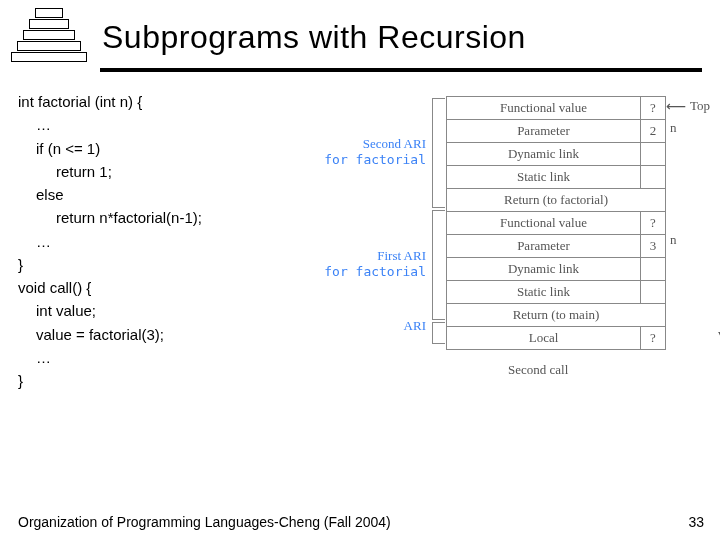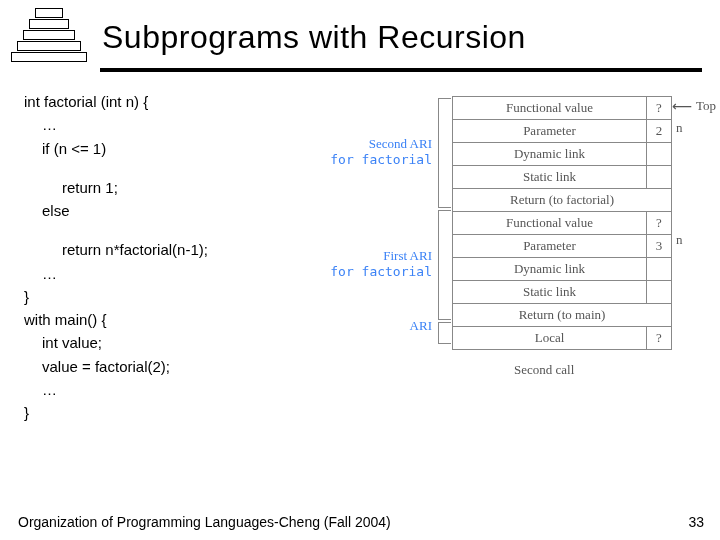--- a/index.html
+++ b/index.html
@@ -39,30 +39,30 @@
     margin-left: 14px;
     letter-spacing: 0.5px;
   }
   .rule {
     border: none;
     border-top: 4px solid #000;
     margin: 2px 18px 0 100px;
   }
   .content {
     display: flex;
-    padding: 18px 14px 0 24px;
+    padding: 18px 14px 0 18px;
   }
   .code {
     width: 290px;
     font-size: 15px;
     line-height: 1.55;
     font-family: Arial, Helvetica, sans-serif;
   }
   .code .i1 { padding-left: 18px; }
-  .code .i2 { padding-left: 38px; margin-top: 16px; }
+  .code .i2 { padding-left: 38px; }
   .diagram {
     flex: 1;
     position: relative;
     font-family: "Times New Roman", serif;
     color: #555;
   }
   .stack {
     position: absolute;
     left: 138px;
     top: 6px;
@@ -141,23 +141,23 @@
 <div class="content">
   <div class="code">
     <div>int factorial (int n) {</div>
     <div class="i1">…</div>
     <div class="i1">if (n &lt;= 1)</div>
     <div class="i2">return 1;</div>
     <div class="i1">else</div>
     <div class="i2">return n*factorial(n-1);</div>
     <div class="i1">…</div>
     <div>}</div>
-    <div>with main() {</div>
+    <div>void call() {</div>
     <div class="i1">int value;</div>
-    <div class="i1">value = factorial(2);</div>
+    <div class="i1">value = factorial(3);</div>
     <div class="i1">…</div>
     <div>}</div>
   </div>
 
   <div class="diagram">
     <div class="brace" style="left:124px;top:8px;height:108px;"></div>
     <div class="brace" style="left:124px;top:120px;height:108px;"></div>
     <div class="brace" style="left:124px;top:232px;height:20px;"></div>
 
     <div class="lbl" style="left:8px;top:46px;">

